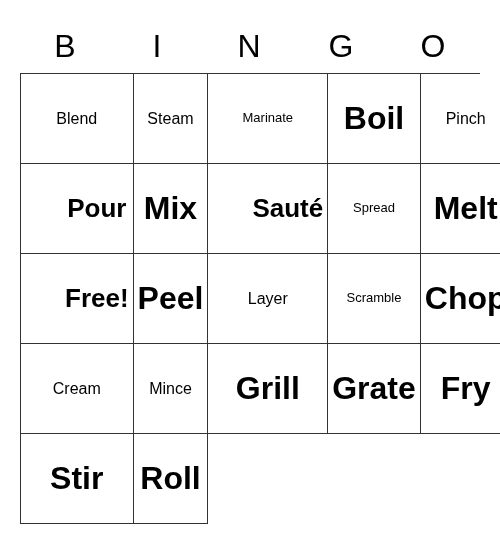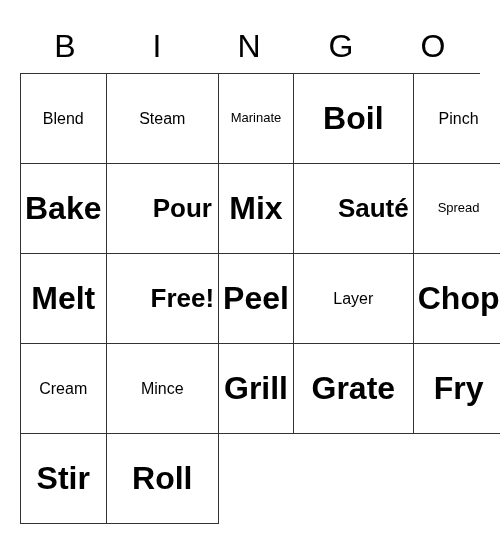--- a/index.html
+++ b/index.html
@@ -98,23 +98,20 @@
       <div class="bingo-cell">
         <span class="cell-text size-small">Marinate</span>
       </div>
       <div class="bingo-cell">
         <span class="cell-text size-xlarge">Boil</span>
       </div>
       <div class="bingo-cell">
         <span class="cell-text size-medium">Pinch</span>
       </div>
       <div class="bingo-cell">
-        <span class="cell-text size-xlarge">Bake</span>
-      </div>
-      <div class="bingo-cell">
         <span class="cell-text size-large">Pour</span>
       </div>
       <div class="bingo-cell">
         <span class="cell-text size-xlarge">Mix</span>
       </div>
       <div class="bingo-cell">
         <span class="cell-text size-large">Sauté</span>
       </div>
       <div class="bingo-cell">
         <span class="cell-text size-small">Spread</span>
@@ -123,20 +120,23 @@
         <span class="cell-text size-xlarge">Melt</span>
       </div>
       <div class="bingo-cell">
         <span class="cell-text size-large">Free!</span>
       </div>
       <div class="bingo-cell">
         <span class="cell-text size-xlarge">Peel</span>
       </div>
       <div class="bingo-cell">
         <span class="cell-text size-medium">Layer</span>
+      </div>
+      <div class="bingo-cell">
+        <span class="cell-text size-small">Scramble</span>
       </div>
       <div class="bingo-cell">
         <span class="cell-text size-xlarge">Chop</span>
       </div>
       <div class="bingo-cell">
         <span class="cell-text size-medium">Cream</span>
       </div>
       <div class="bingo-cell">
         <span class="cell-text size-medium">Mince</span>
       </div>

